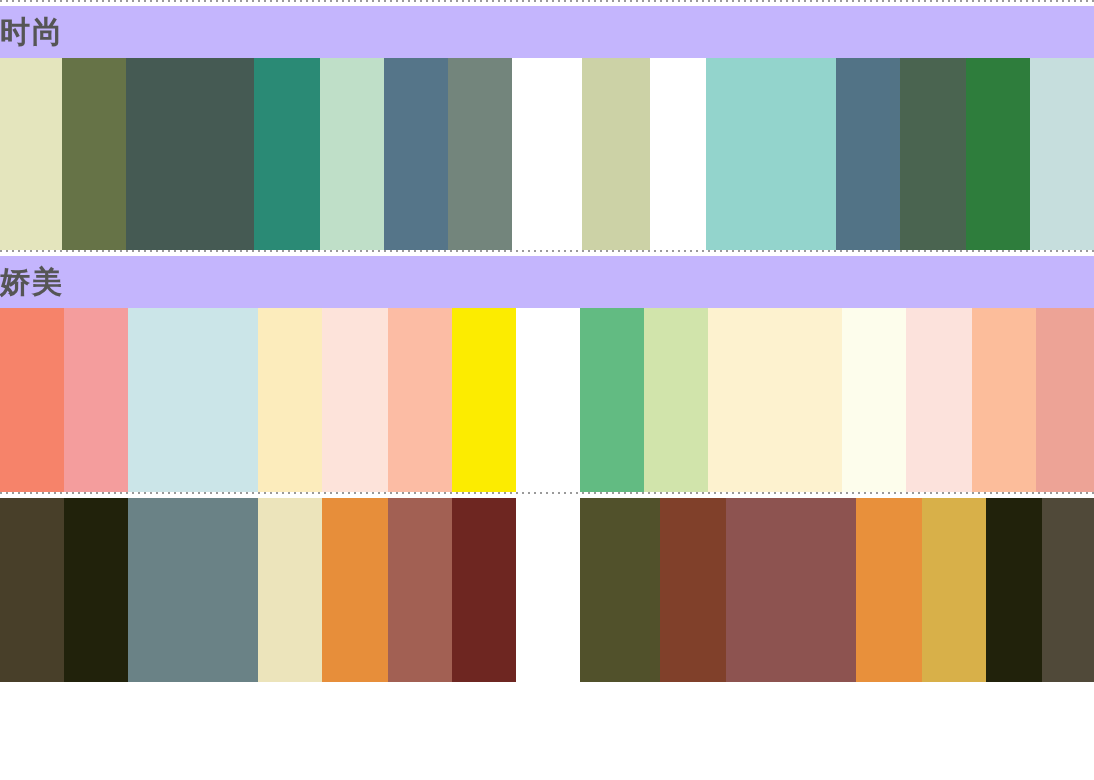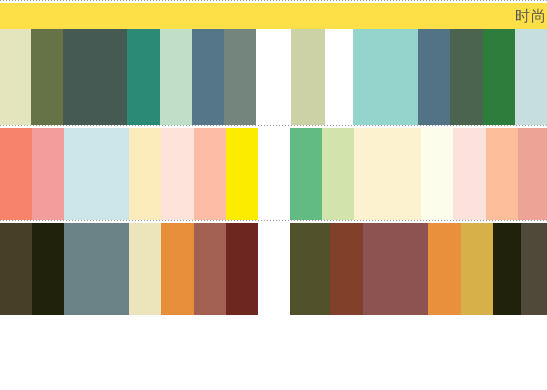--- a/index.html
+++ b/index.html
@@ -27,26 +27,26 @@
         to right,
         #9a9a9a 0px, #9a9a9a 1px,
         #ffffff 1px, #ffffff 3px);
     background-repeat: repeat-x;
     background-position: 0 0;
     background-size: 3px 1px;
   }
   .title {
     height: 26px;
     line-height: 26px;
-    text-align: right;
+    text-align: left;
     font-size: 15px;
-    font-weight: normal;
+    font-weight: bold;
     color: #555555;
     letter-spacing: 1px;
-    background: #fde047;
+    background: #c4b5fd;
   }
   .swatch-row {
     position: relative;
     width: 547px;
     height: 96px;
     background: #ffffff;
     display: flex;
     align-items: stretch;
   }
   .group {
@@ -94,20 +94,21 @@
         <div class="swatch" style="width:32px;background:#527386;" title="#527386"></div>
         <div class="swatch" style="width:33px;background:#4a6450;" title="#4a6450"></div>
         <div class="swatch" style="width:32px;background:#2e7d3c;" title="#2e7d3c"></div>
         <div class="swatch" style="width:32px;background:#c6dedd;" title="#c6dedd"></div>
       </div>
     </div>
   </div>
 
   <div class="section sec2">
     <div class="divider"></div>
+    <div class="title">娇美</div>
     <div class="swatch-row">
       <div class="group">
         <div class="swatch" style="width:32px;background:#f6836a;" title="#f6836a"></div>
         <div class="swatch" style="width:32px;background:#f49d9d;" title="#f49d9d"></div>
         <div class="swatch" style="width:65px;background:#cbe5e8;" title="#cbe5e8"></div>
         <div class="swatch" style="width:32px;background:#fcecbc;" title="#fcecbc"></div>
         <div class="swatch" style="width:33px;background:#fde3da;" title="#fde3da"></div>
         <div class="swatch" style="width:32px;background:#fcbca4;" title="#fcbca4"></div>
         <div class="swatch" style="width:32px;background:#fcec00;" title="#fcec00"></div>
       </div>

